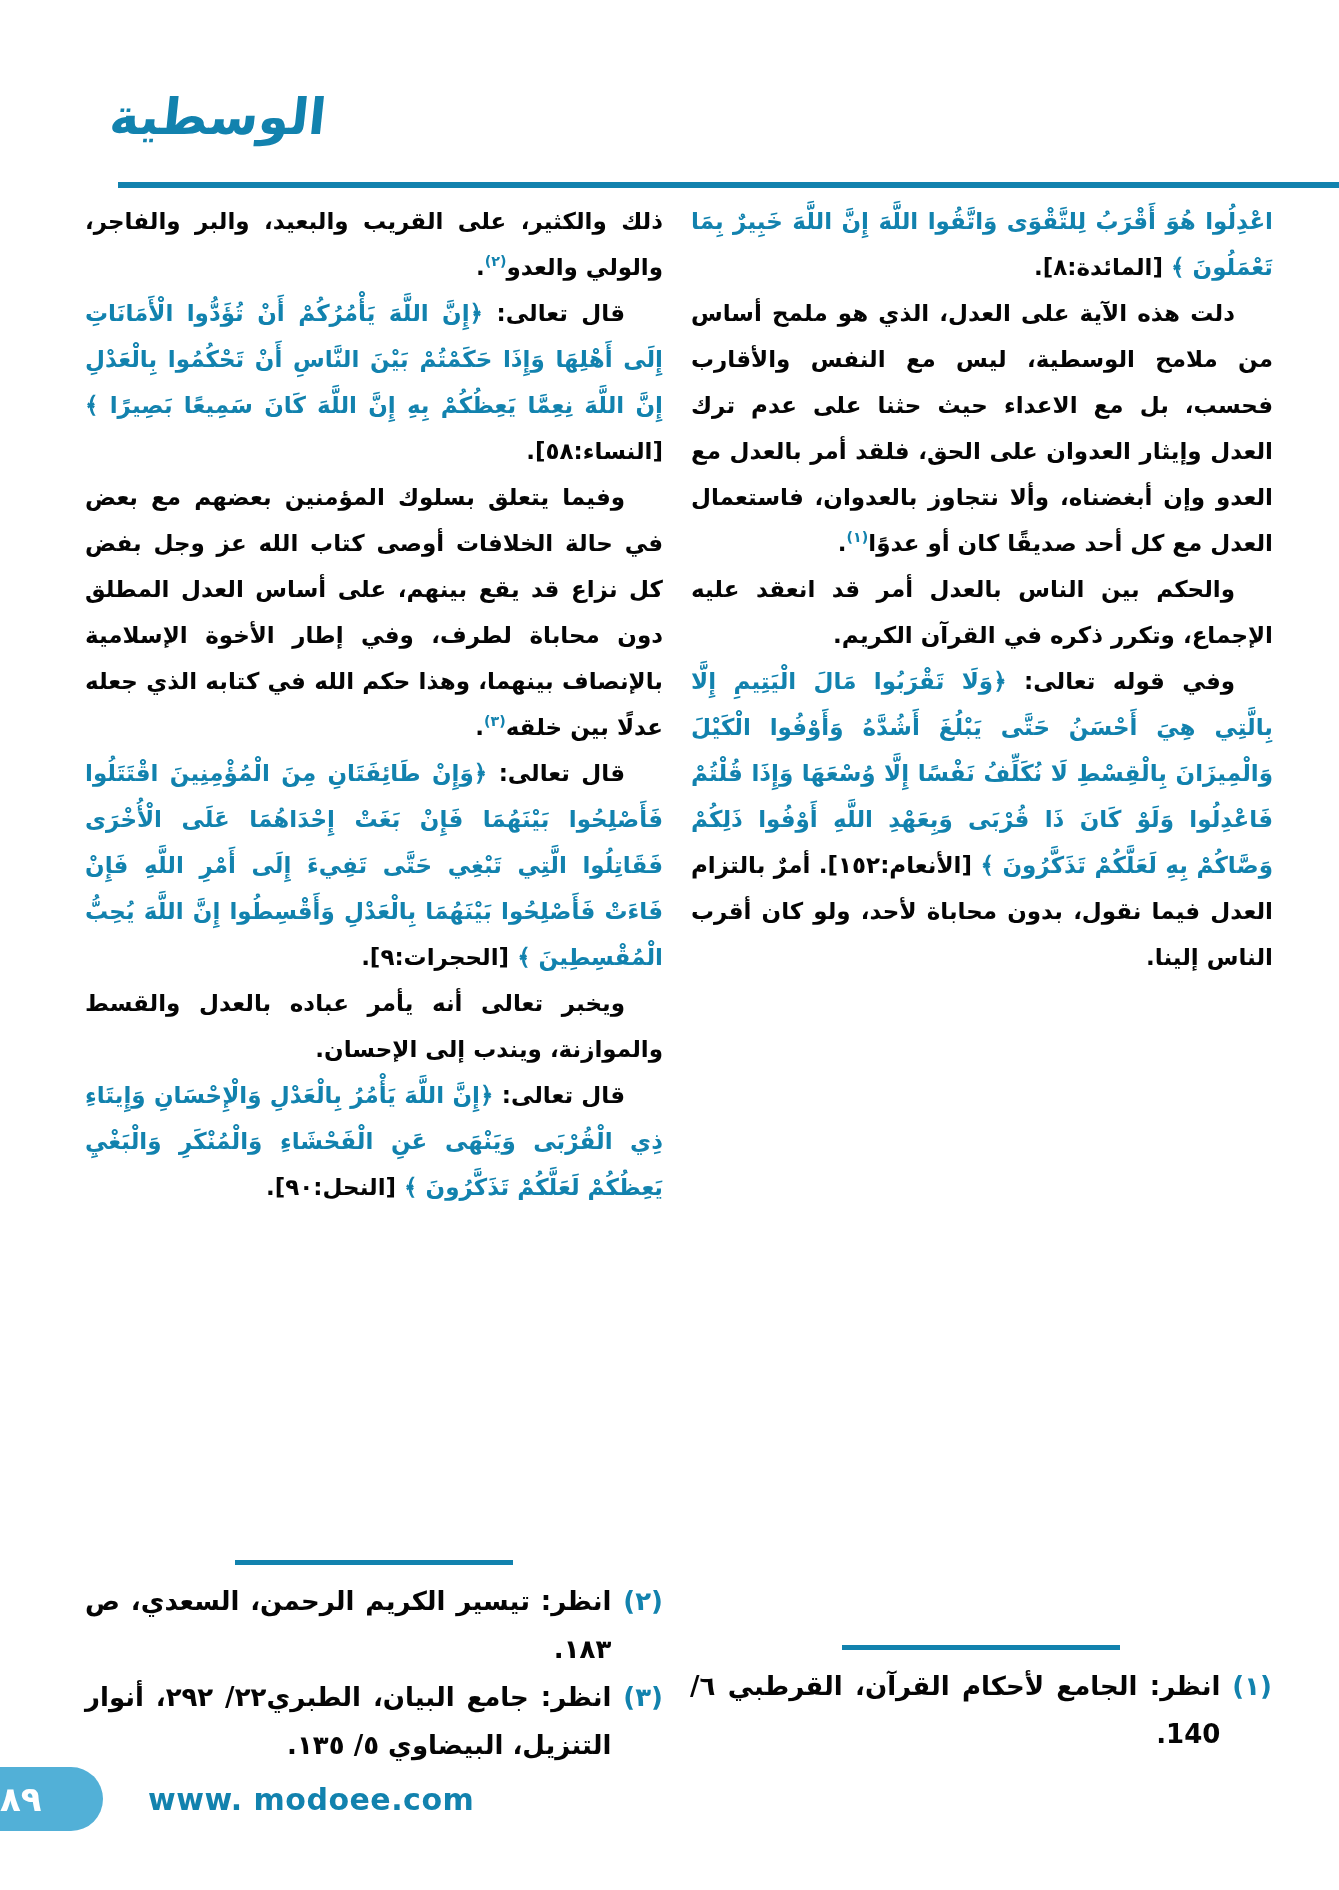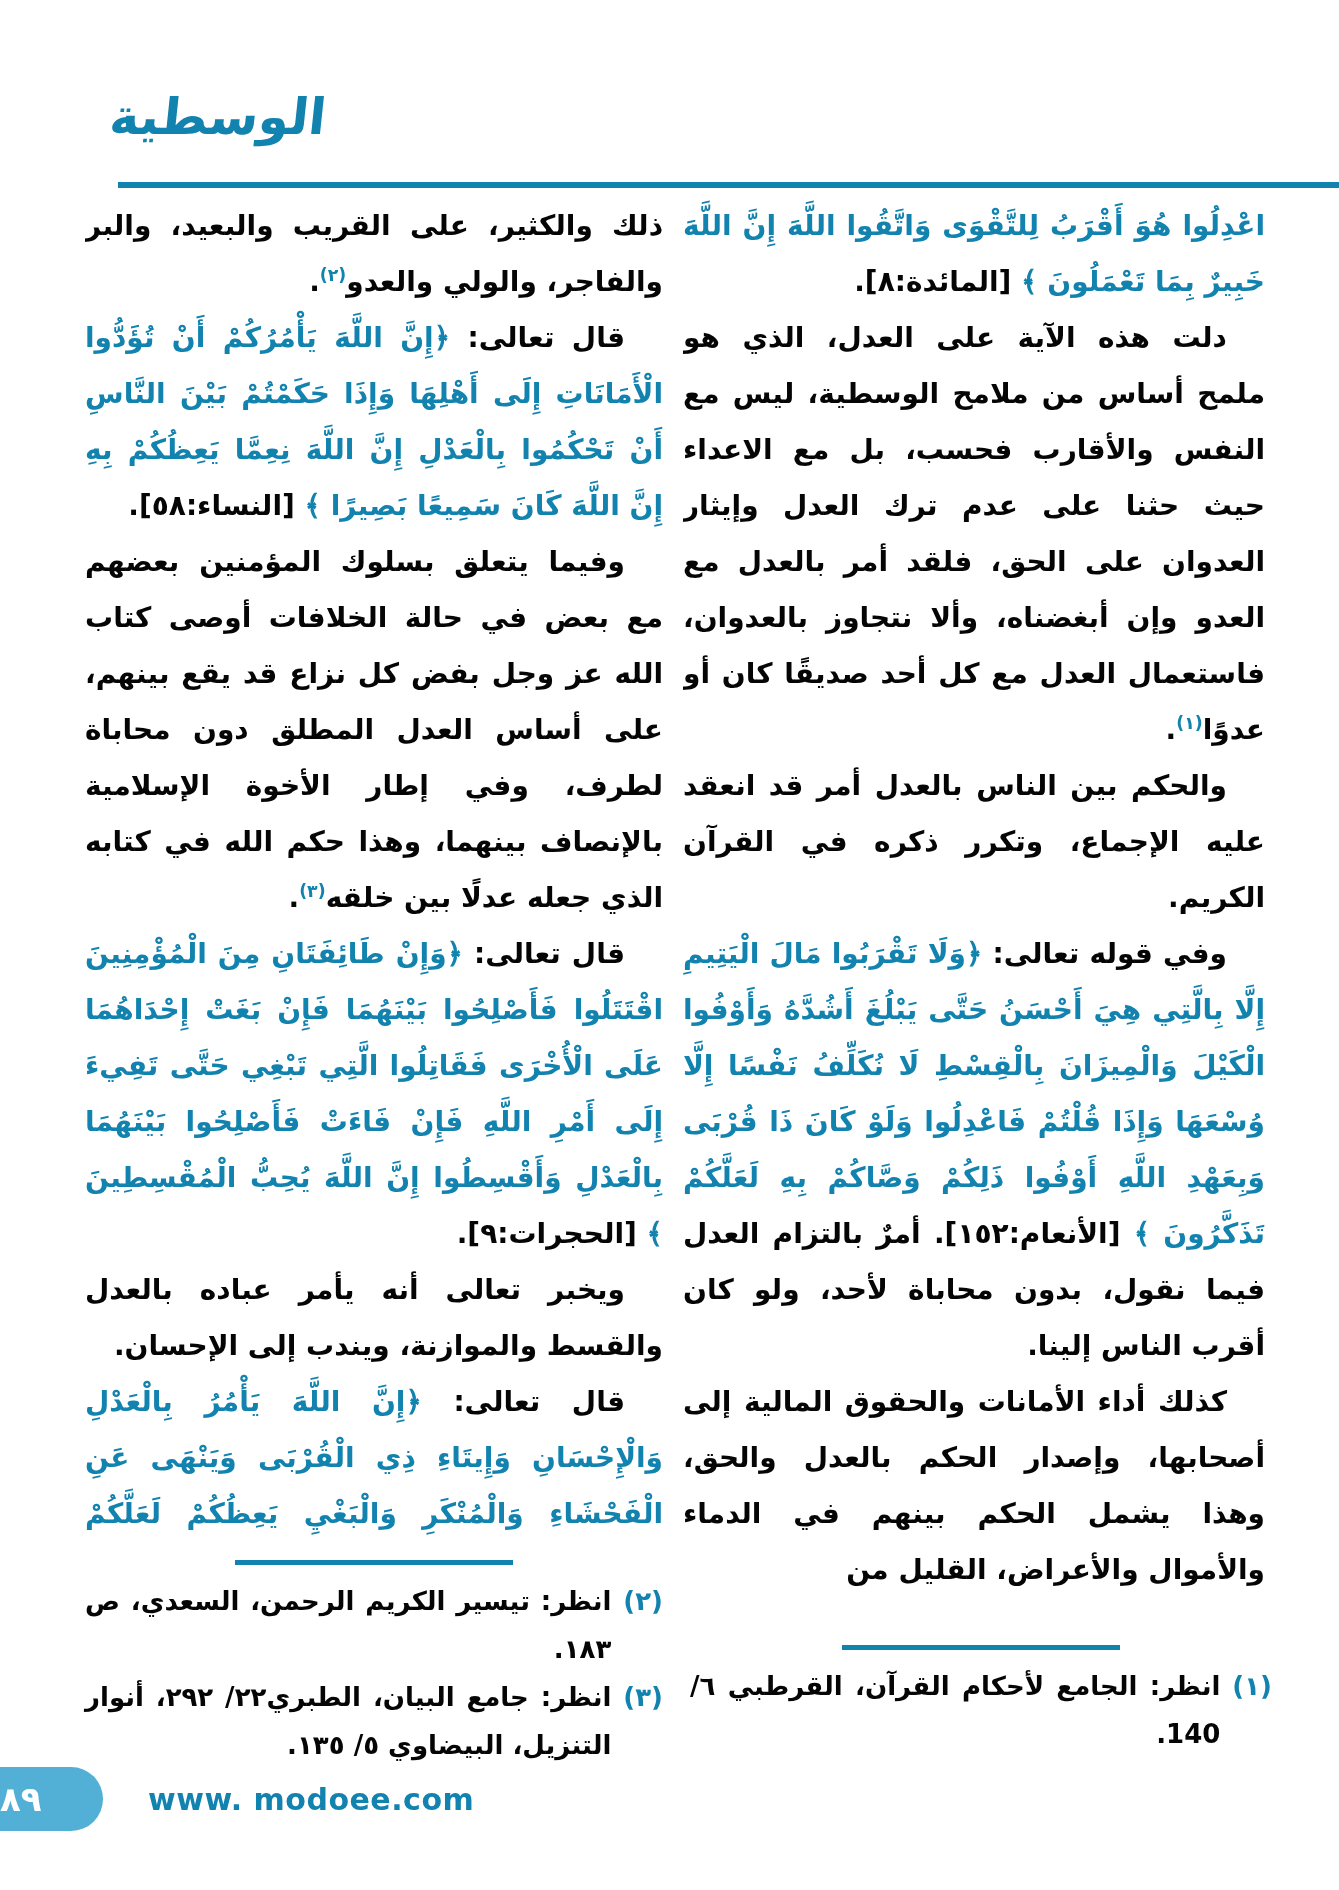--- a/index.html
+++ b/index.html
@@ -26,25 +26,25 @@
     transform:skewX(-6deg);
   }
   .header-rule{
     position:absolute;top:182px;left:118px;right:0;
     height:6px;background:var(--teal);
   }
   
   .col{
     position:absolute;top:198px;
     text-align:justify;
-    font-size:28px;line-height:2.0;
+    font-size:23px;line-height:2.0;
     font-weight:bold;
     overflow:hidden;
   }
-  .col-right{right:74px;width:582px;height:1434px;}
+  .col-right{right:66px;width:582px;height:1434px;}
   .col-left{left:85px;width:578px;height:1338px;}
   .col p{margin:0;text-indent:38px;}
   .col p.no-indent{text-indent:0;}
   .verse{color:var(--teal);}
   .ref{color:var(--ink);}
   .fn-mark{
     color:var(--teal);
     font-size:0.62em;
     vertical-align:super;
     line-height:0;
@@ -88,21 +88,20 @@
 <div class="page">
 
   <div class="logo">الوسطية</div>
   <div class="header-rule"></div>
 
   <div class="col col-right">
     <p class="no-indent"><span class="verse">اعْدِلُوا هُوَ أَقْرَبُ لِلتَّقْوَى وَاتَّقُوا اللَّهَ إِنَّ اللَّهَ خَبِيرٌ بِمَا تَعْمَلُونَ ﴾</span> <span class="ref">[المائدة:٨].</span></p>
     <p><span>دلت هذه الآية على العدل، الذي هو ملمح أساس من ملامح الوسطية، ليس مع النفس والأقارب فحسب، بل مع الاعداء حيث حثنا على عدم ترك العدل وإيثار العدوان على الحق، فلقد أمر بالعدل مع العدو وإن أبغضناه، وألا نتجاوز بالعدوان، فاستعمال العدل مع كل أحد صديقًا كان أو عدوًا</span><sup class="fn-mark">(١)</sup><span>.</span></p>
     <p><span>والحكم بين الناس بالعدل أمر قد انعقد عليه الإجماع، وتكرر ذكره في القرآن الكريم.</span></p>
     <p><span>وفي قوله تعالى:</span> <span class="verse">﴿وَلَا تَقْرَبُوا مَالَ الْيَتِيمِ إِلَّا بِالَّتِي هِيَ أَحْسَنُ حَتَّى يَبْلُغَ أَشُدَّهُ وَأَوْفُوا الْكَيْلَ وَالْمِيزَانَ بِالْقِسْطِ لَا نُكَلِّفُ نَفْسًا إِلَّا وُسْعَهَا وَإِذَا قُلْتُمْ فَاعْدِلُوا وَلَوْ كَانَ ذَا قُرْبَى وَبِعَهْدِ اللَّهِ أَوْفُوا ذَلِكُمْ وَصَّاكُمْ بِهِ لَعَلَّكُمْ تَذَكَّرُونَ ﴾</span> <span class="ref">[الأنعام:١٥٢].</span> <span>أمرٌ بالتزام العدل فيما نقول، بدون محاباة لأحد، ولو كان أقرب الناس إلينا.</span></p>
-    <p><span>كذلك أداء الأمانات والحقوق المالية إلى أصحابها، وإصدار الحكم بالعدل والحق، وهذا يشمل الحكم بينهم في الدماء والأموال والأعراض، القليل من</span></p>
   </div>
 
   <div class="footnotes footnotes-right">
     <div class="fn-rule"></div>
     <div class="fn-row">
       <span class="fn-num">(١)</span>
       <span class="fn-text">انظر: الجامع لأحكام القرآن، القرطبي ٦/ 140.</span>
     </div>
   </div>
 

